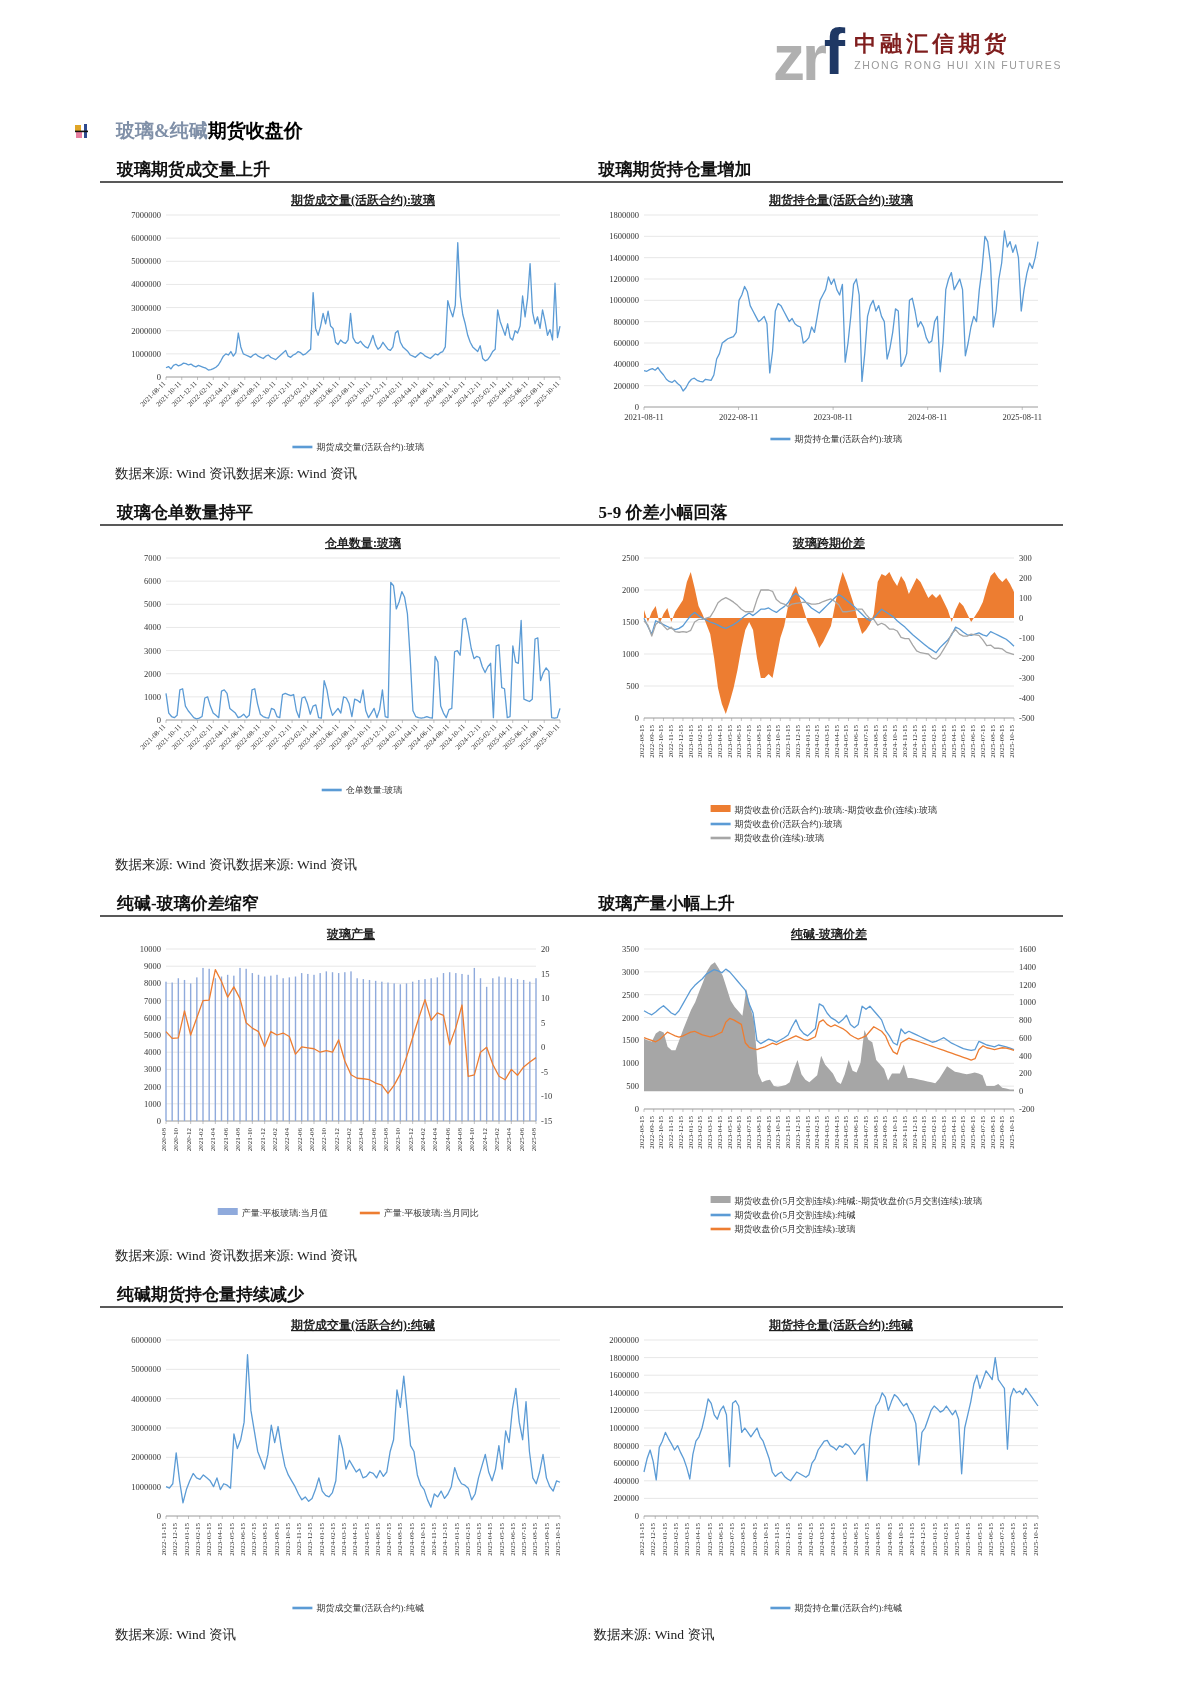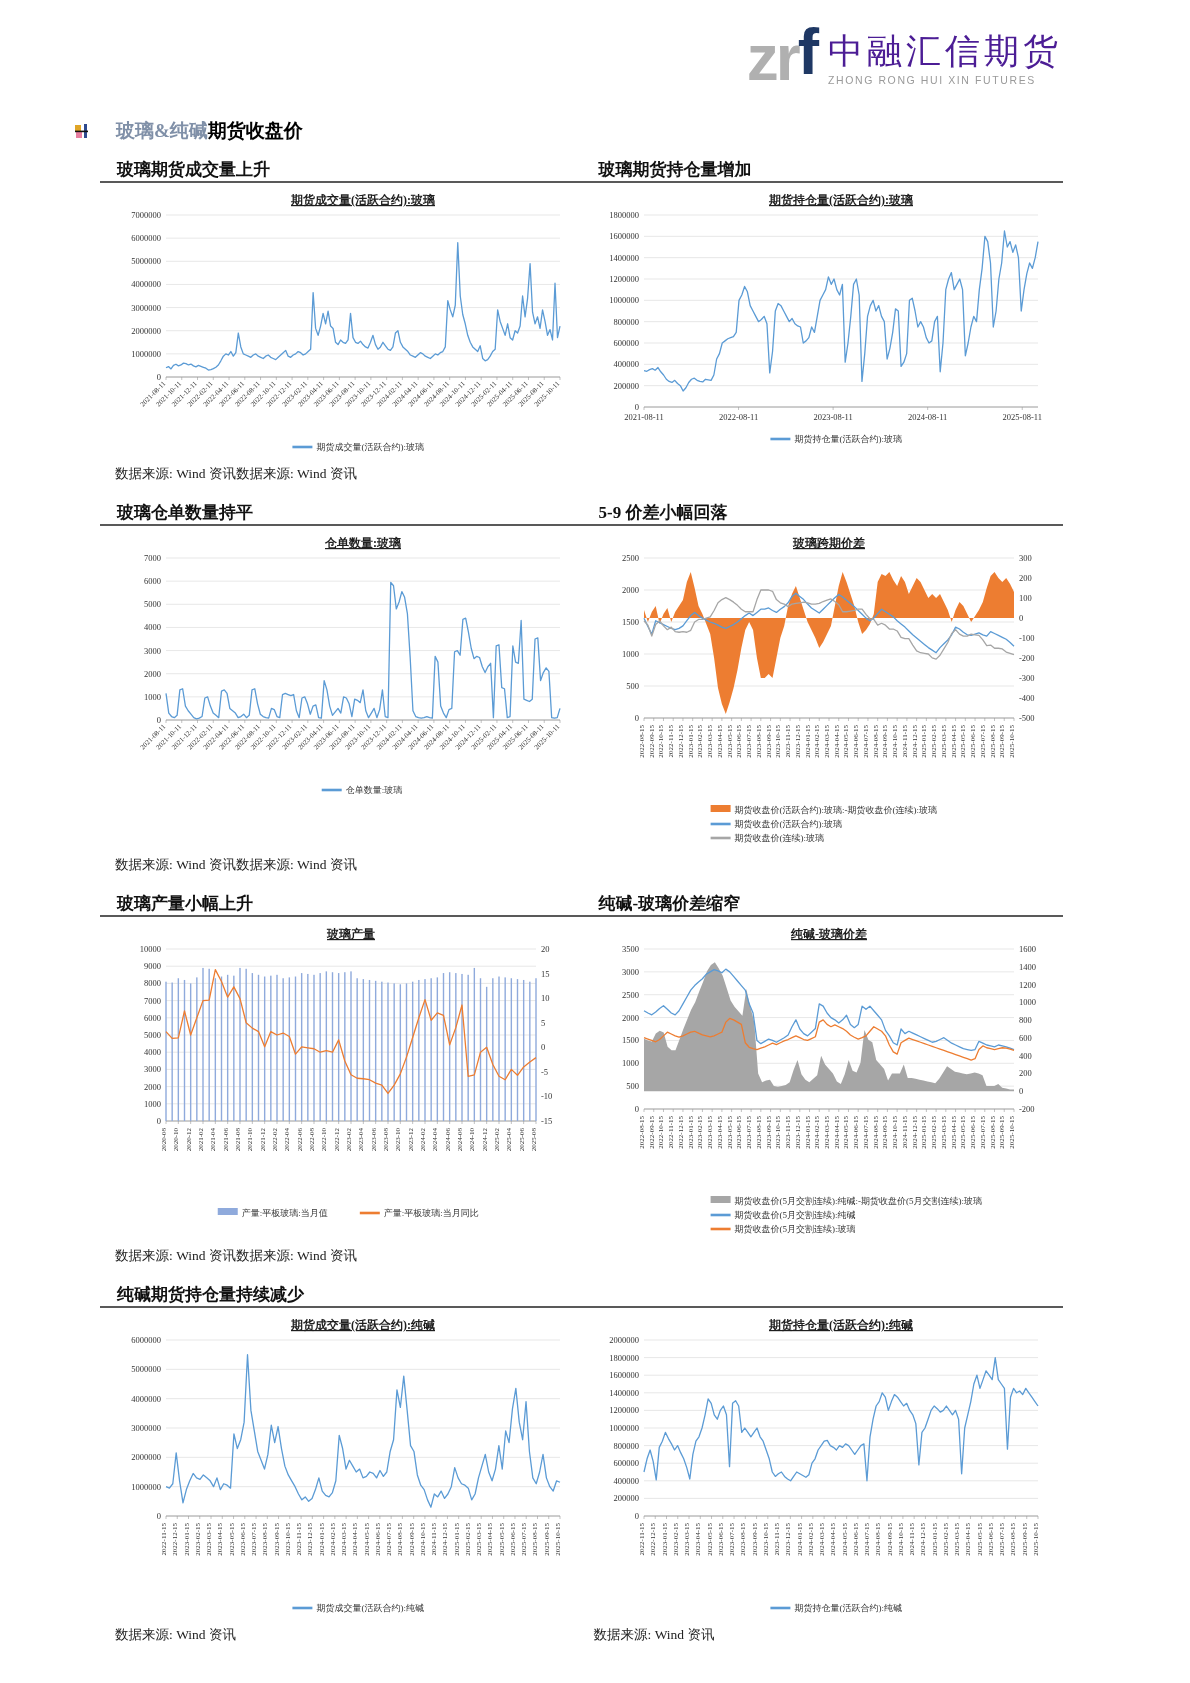--- a/index.html
+++ b/index.html
@@ -5,21 +5,21 @@
   html,body{margin:0;padding:0;background:#ffffff;}
   body{width:1190px;font-family:"Liberation Serif","DejaVu Serif",serif;color:#1a1a1a;}
   .page{position:relative;width:1190px;min-height:1683px;background:#fff;overflow:hidden;}
   
   .hdr{display:flex;justify-content:flex-end;padding:26px 128px 0 0;height:78px;}
   .logo{display:flex;align-items:flex-start;gap:12px;}
   .logo-mark{font-family:"Liberation Sans","DejaVu Sans",sans-serif;font-weight:bold;line-height:1;letter-spacing:-3px;}
   .logo-zr{font-size:64px;color:#b0b0b0;}
   .logo-f{font-size:64px;color:#1f3864;position:relative;top:-6px;}
   .logo-names{padding-top:6px;}
-  .logo-cn{font-family:"Liberation Sans","DejaVu Sans",sans-serif;font-size:35px;font-weight:normal;color:#4c1d95;letter-spacing:4px;line-height:1.1;}
+  .logo-cn{font-family:"Liberation Sans","DejaVu Sans",sans-serif;font-size:22px;font-weight:bold;color:#7f1d1d;letter-spacing:4px;line-height:1.1;}
   .logo-en{font-family:"Liberation Sans","DejaVu Sans",sans-serif;font-size:10.5px;color:#9a9a9a;letter-spacing:1.6px;margin-top:3px;}
   
   .section{display:flex;align-items:center;margin:14px 0 6px 75px;}
   .bullet{width:15px;height:15px;margin-right:26px;display:inline-block;}
   .sec-t{font-size:19px;font-weight:bold;}
   .sec-t .hl{color:#8090a8;}
   .sec-t .rest{color:#000;}
   
   .content{margin:0 127px 0 100px;}
   .chart-row{margin-bottom:10px;}
@@ -383,22 +383,22 @@
             </svg></div>
       </div>
       <div class="row-sources">
         <div class="s left">数据来源: Wind 资讯数据来源: Wind 资讯</div>
         <div class="s right"></div>
       </div>
     </div>
 
     <div class="chart-row">
       <div class="row-headings">
+        <div class="h">纯碱-玻璃价差缩窄</div>
         <div class="h">玻璃产量小幅上升</div>
-        <div class="h">纯碱-玻璃价差缩窄</div>
       </div>
       <div class="row-rule"></div>
       <div class="row-charts">
         <div class="chart-col left"><svg width="460" height="300" viewBox="0 0 460 300">
               <text x="237" y="13" text-anchor="middle" font-size="12" font-weight="bold" fill="#1f1f1f" text-decoration="underline">玻璃产量</text>
               <line x1="52" x2="422" y1="196" y2="196" stroke="#9a9a9a" stroke-width="1"></line>
               <text x="47" y="199" text-anchor="end" font-size="8.5" fill="#333">0</text>
               <line x1="52" x2="422" y1="178.8" y2="178.8" stroke="#dcdcdc" stroke-width="0.7"></line>
               <text x="47" y="181.8" text-anchor="end" font-size="8.5" fill="#333">1000</text>
               <line x1="52" x2="422" y1="161.6" y2="161.6" stroke="#dcdcdc" stroke-width="0.7"></line>

